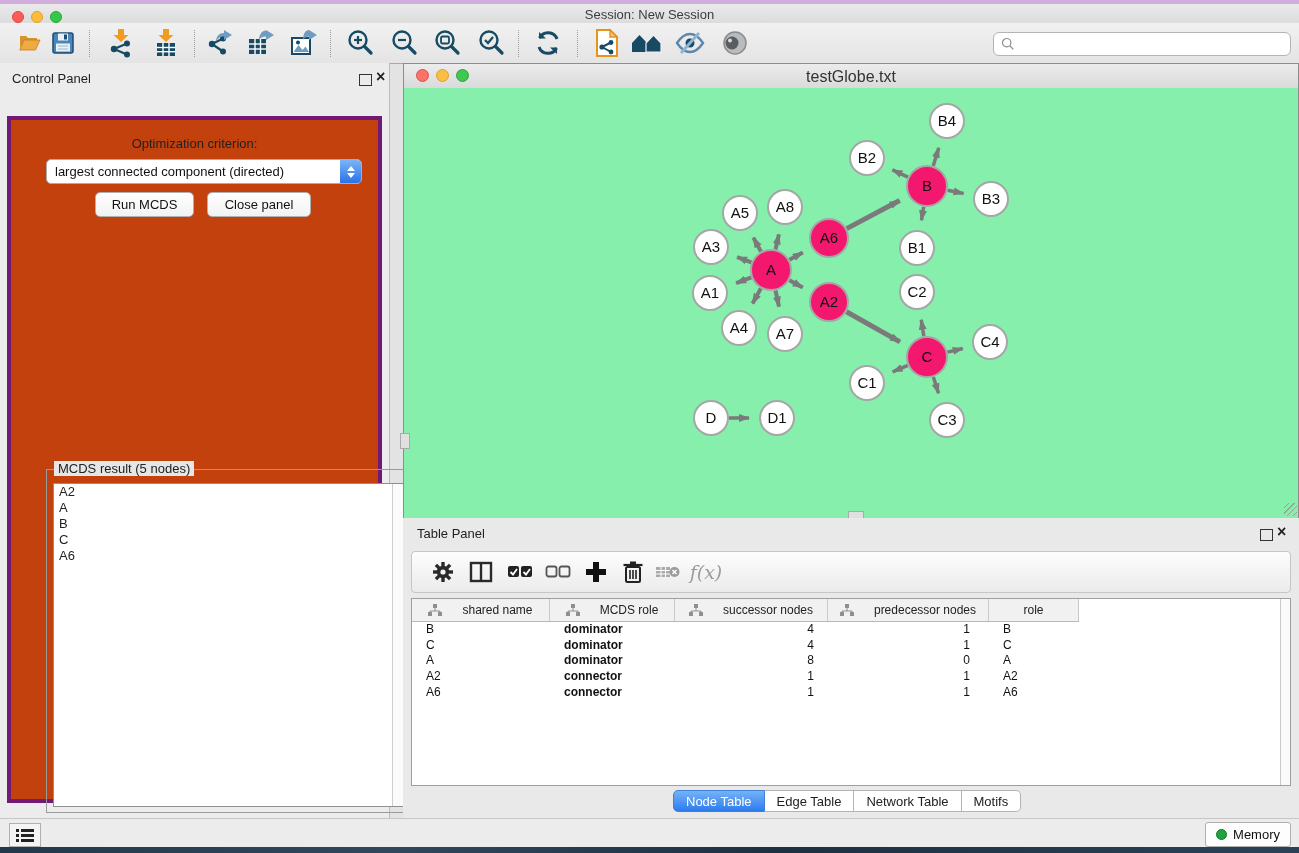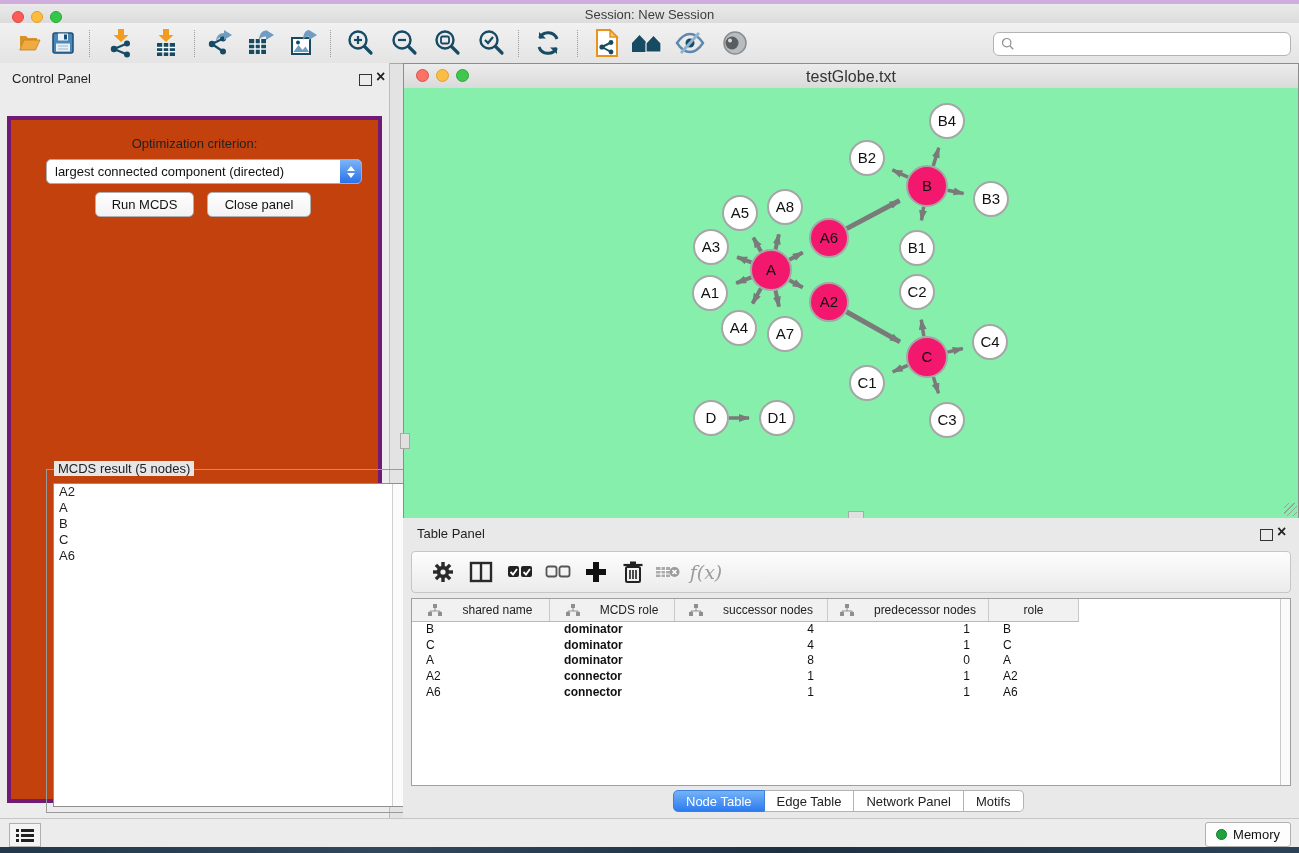--- a/index.html
+++ b/index.html
@@ -569,21 +569,21 @@
             <div class="td c3">1</div>
             <div class="td c4">A6</div>
           </div>
         </div>
       <div class="tp-scroll"></div>
     </div>
 
     <div class="seg-tabs tp-tabs">
       <span class="seg-tab first selected">Node Table</span>
       <span class="seg-tab">Edge Table</span>
-      <span class="seg-tab">Network Panel</span>
+      <span class="seg-tab">Network Table</span>
       <span class="seg-tab last">Motifs</span>
     </div>
   </div>
 
   <div class="statusbar">
     <div class="list-btn">
       <svg width="18" height="15" viewBox="0 0 18 15">
         <g fill="#222">
             <rect x="0" y="1" width="3" height="3"></rect>
             <rect x="0" y="6" width="3" height="3"></rect>

